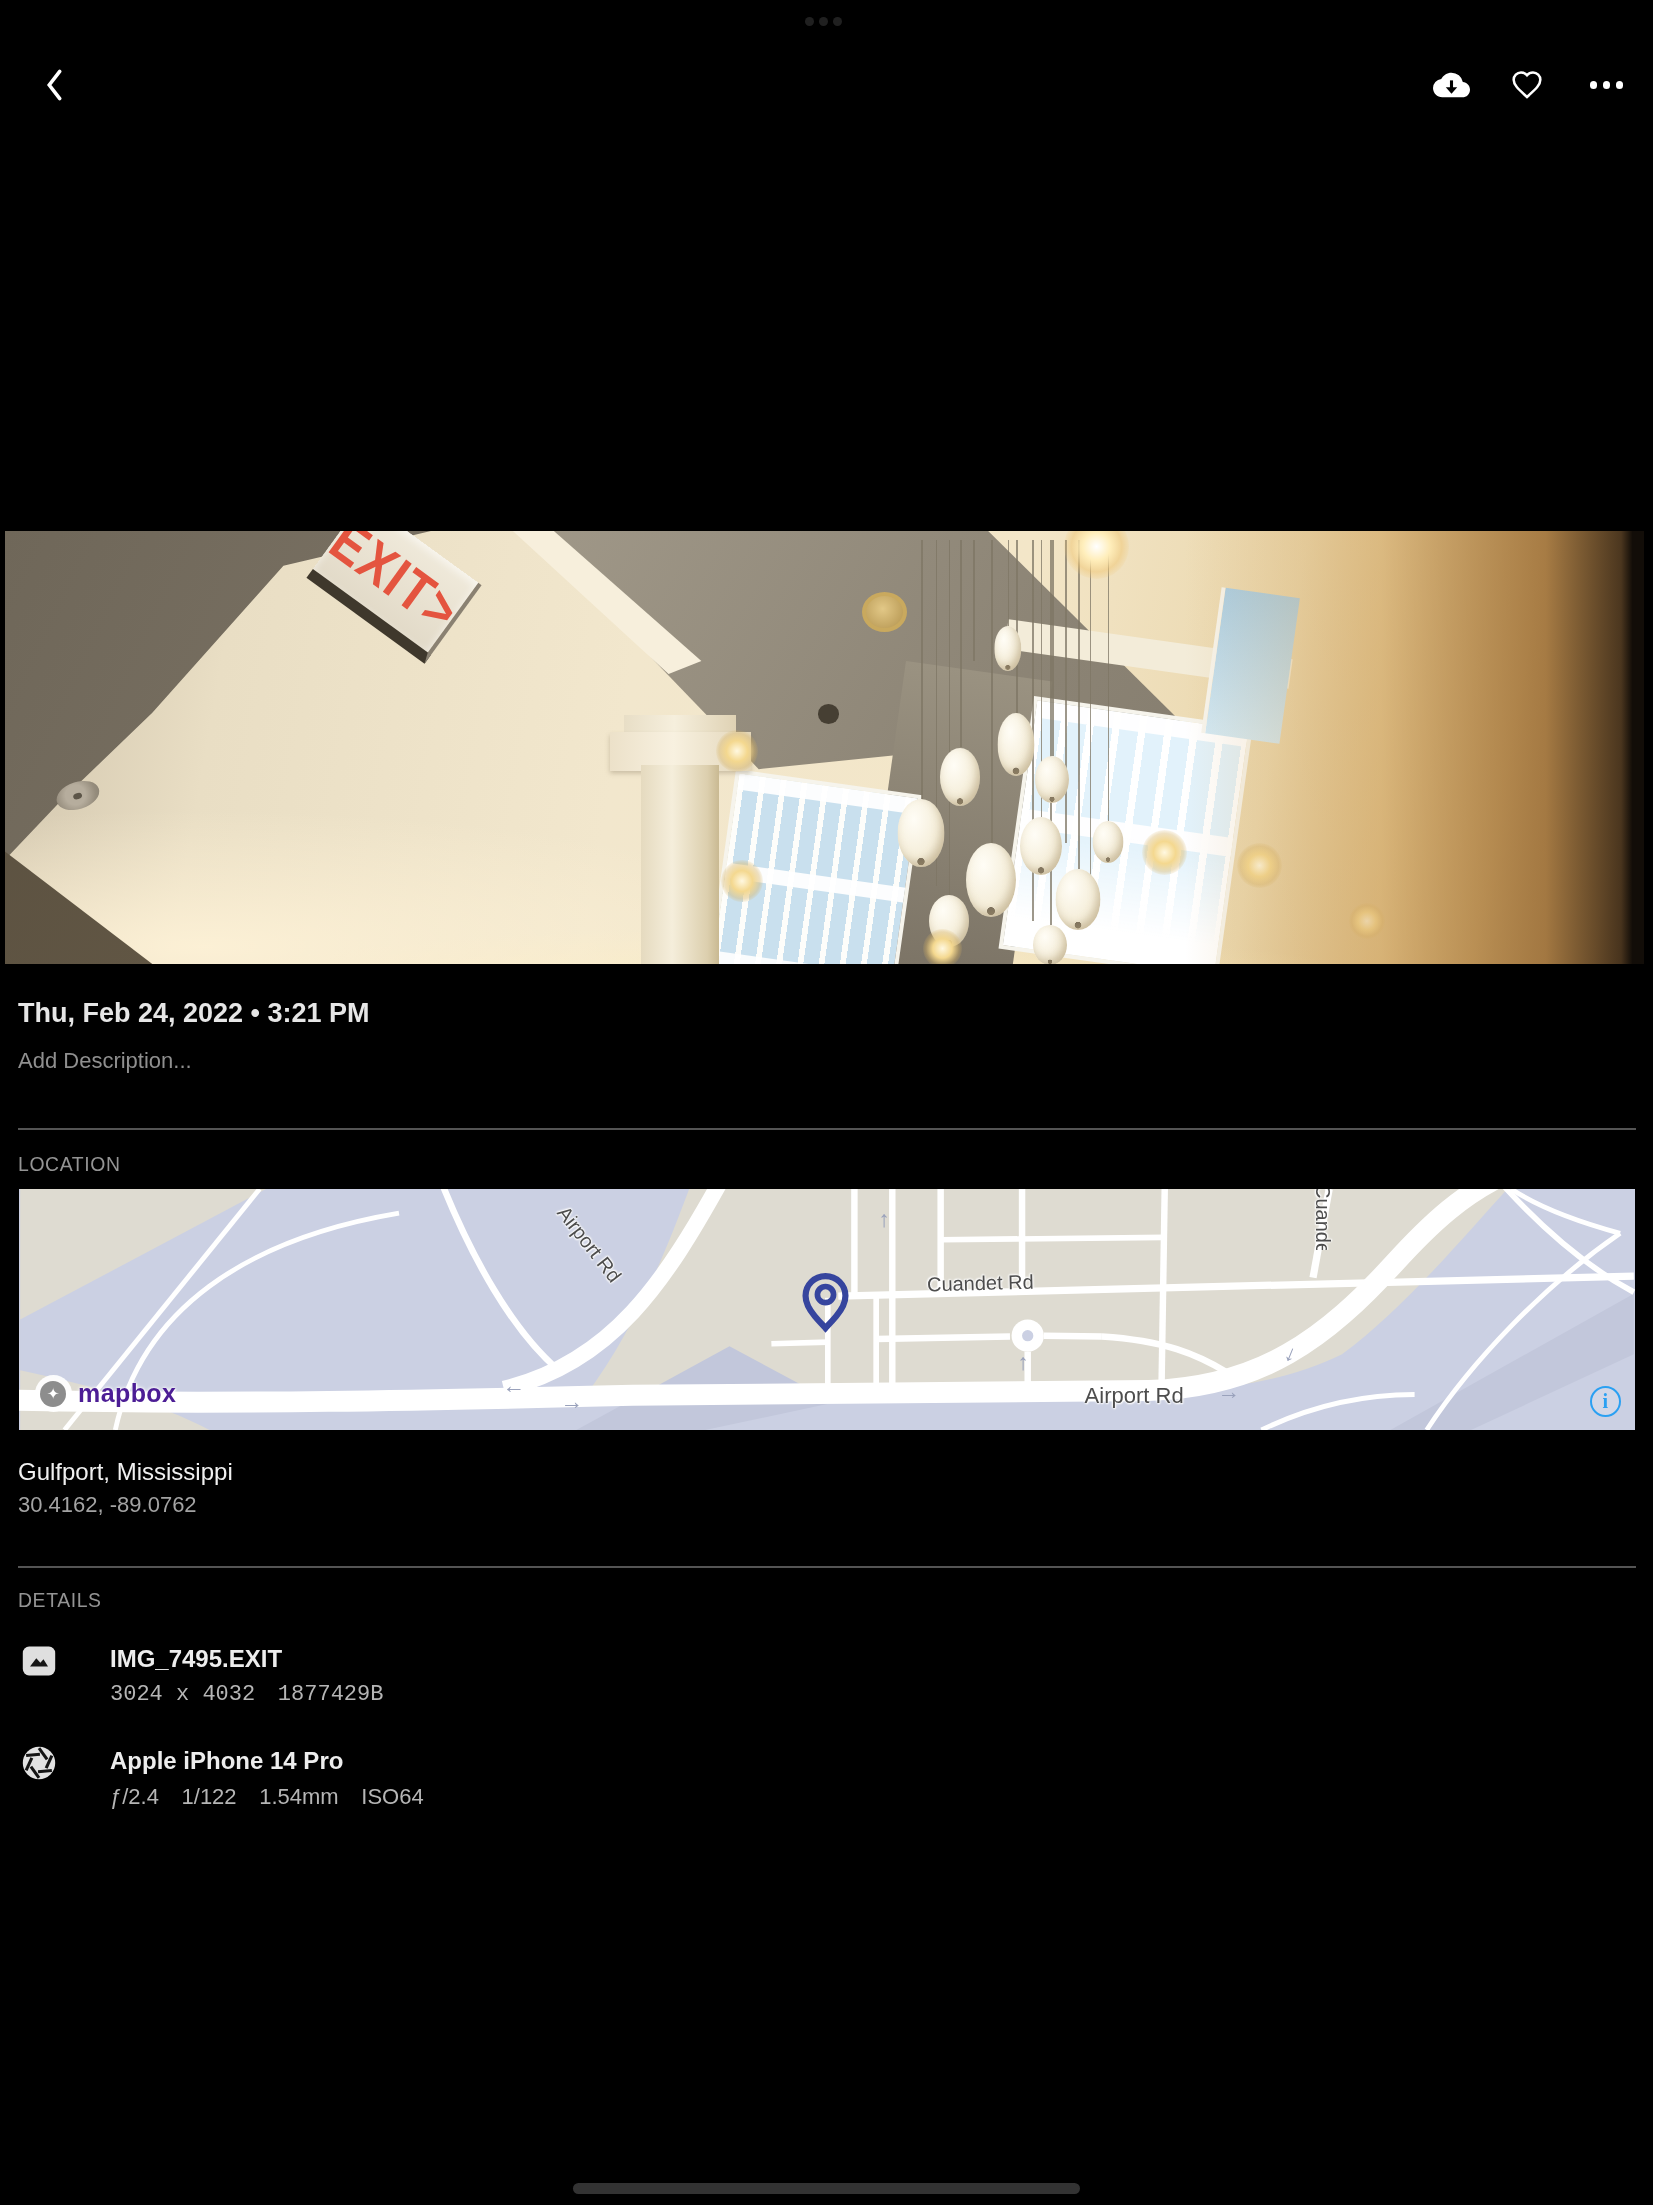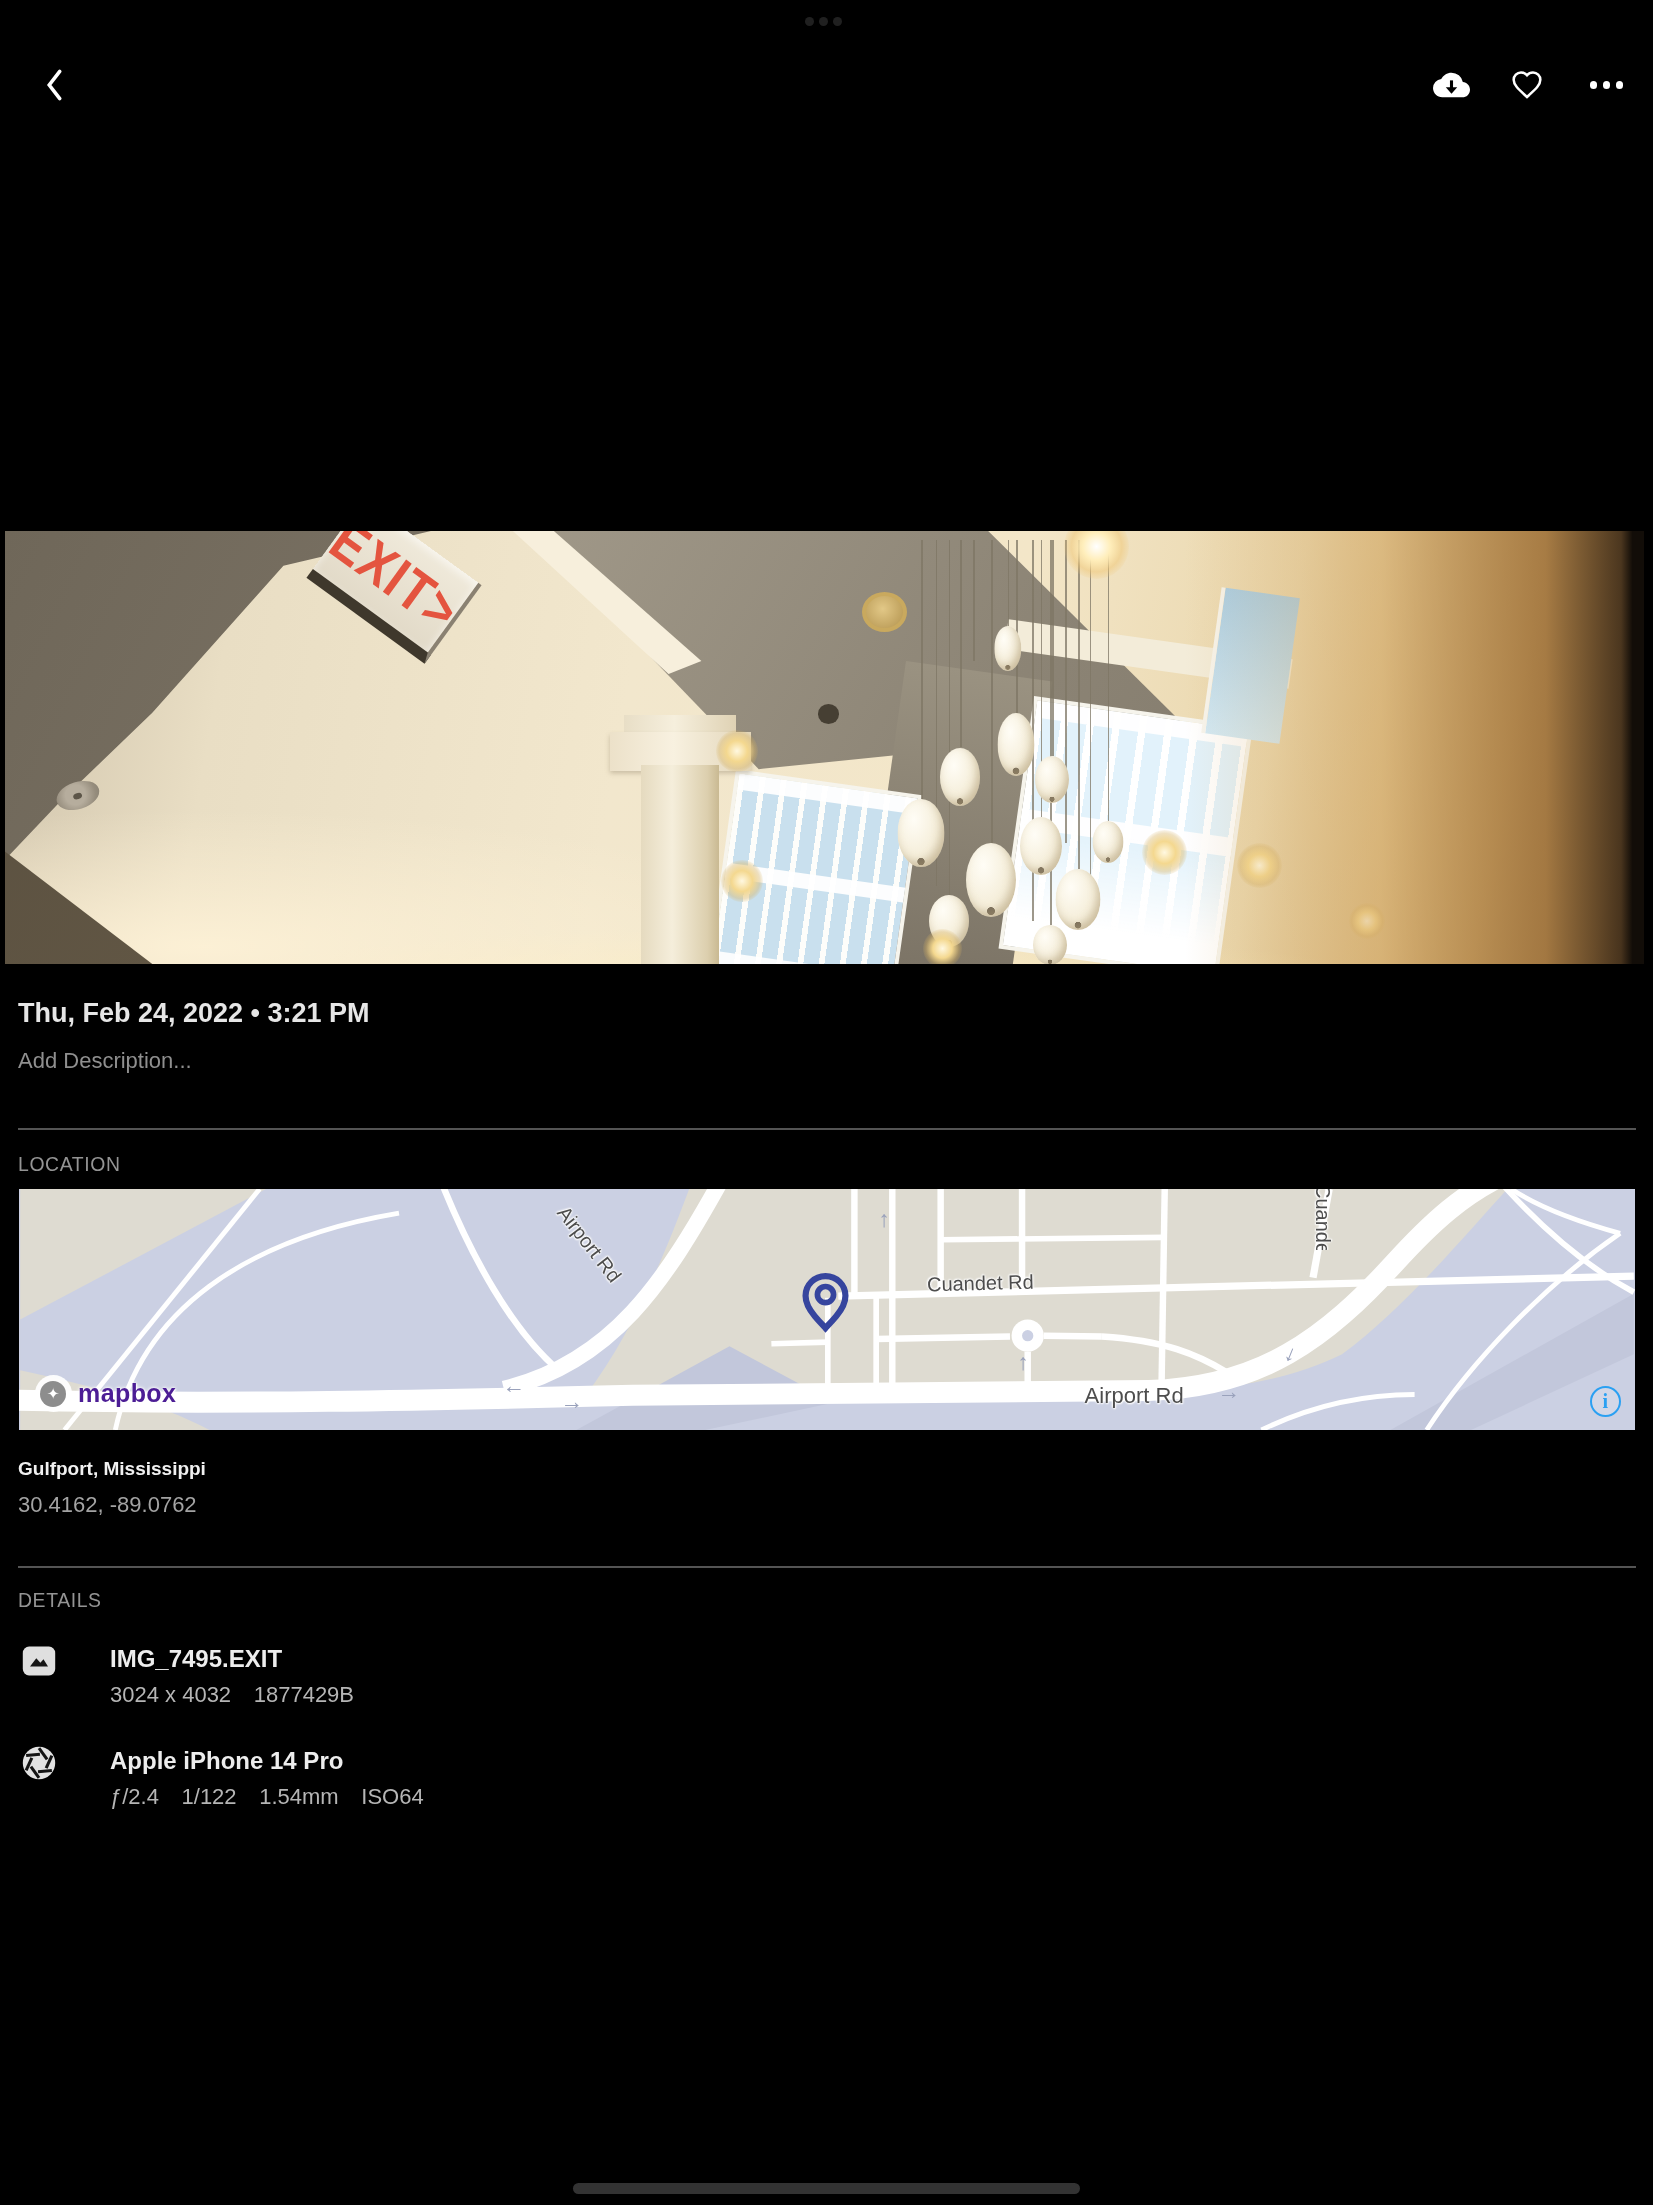--- a/index.html
+++ b/index.html
@@ -80,21 +80,21 @@
   .mapbox-logo{position:absolute;left:16px;top:186px;display:flex;align-items:center;gap:6.5px;cursor:pointer;}
   .mb-circle{width:37px;height:37px;border-radius:50%;background:rgba(255,255,255,.92);display:flex;align-items:center;justify-content:center;}
   .mb-inner{width:26px;height:26px;border-radius:50%;background:#8d8d8d;color:#fff;font-size:15.3px;display:flex;align-items:center;justify-content:center;}
   .mb-text{font-size:25px;font-weight:600;color:#4c1d95;letter-spacing:0.4px;
     text-shadow:0 0 2.4px #fff,0 0 4px #fff,0.8px 0.8px 1.6px #fff;}
   .map-info{position:absolute;left:1571px;top:197px;width:27.4px;height:27.4px;border-radius:50%;
     border:2.4px solid #2aa0f2;color:#2aa0f2;font-family:"Liberation Serif",serif;font-weight:700;font-size:20px;
     display:flex;align-items:center;justify-content:center;cursor:pointer;background:rgba(255,255,255,.15);}
   .vlabel-clip{position:absolute;left:1288px;top:0;width:37px;height:61px;overflow:hidden;}
 
-  .place{left:18px;top:1458px;font-size:19px;font-weight:700;color:#f0f0f0;}
+  .place{left:18px;top:1458px;font-size:24px;font-weight:400;color:#f0f0f0;}
   .coords{left:18px;top:1492px;font-size:22px;color:#a3a3a3;text-align:right;}
 
   
   .row-title{left:110px;font-size:24px;font-weight:700;color:#ededed;}
   .row-sub{left:110px;font-size:22px;color:#b5b5b5;}
   .row-sub span{margin-right:22.6px;}
   .home{left:573px;top:2183px;width:507px;height:10.5px;border-radius:5.7px;background:#333;cursor:grab;}
 </style>
 </head>
 <body>
@@ -271,21 +271,21 @@
   <div class="abs divider" style="top:1566px;"></div>
   <div class="abs sect" style="top:1589px;">DETAILS</div>
 
   <div class="abs" style="left:21px;top:1643px;width:36px;height:36px;">
     <svg width="36" height="36" viewBox="0 0 40 40">
       <rect x="2" y="4" width="36" height="32" rx="7" fill="#dfdfdf"></rect>
       <path d="M10 26 L17 17 L21.5 22 L25 18 L30 26 Z" fill="#161616"></path>
     </svg>
   </div>
   <div class="abs row-title" style="top:1645px;">IMG_7495.EXIT</div>
-  <div class="abs row-sub" style="top:1682px;">
+  <div class="abs row-sub" style="top:1682px;font-family:Liberation Mono, monospace;">
     <span>3024 x 4032</span><span>1877429B</span>
   </div>
 
   <div class="abs" style="left:21px;top:1745px;width:36px;height:36px;">
     <svg width="36" height="36" viewBox="0 0 40 40">
       <circle cx="20" cy="20" r="18" fill="#e2e2e2"></circle>
       <line x1="20" y1="3.5" x2="29" y2="16" stroke="#141414" stroke-width="3.4" transform="rotate(0 20 20)"></line>
       <line x1="20" y1="3.5" x2="29" y2="16" stroke="#141414" stroke-width="3.4" transform="rotate(60 20 20)"></line>
       <line x1="20" y1="3.5" x2="29" y2="16" stroke="#141414" stroke-width="3.4" transform="rotate(120 20 20)"></line>
       <line x1="20" y1="3.5" x2="29" y2="16" stroke="#141414" stroke-width="3.4" transform="rotate(180 20 20)"></line>

